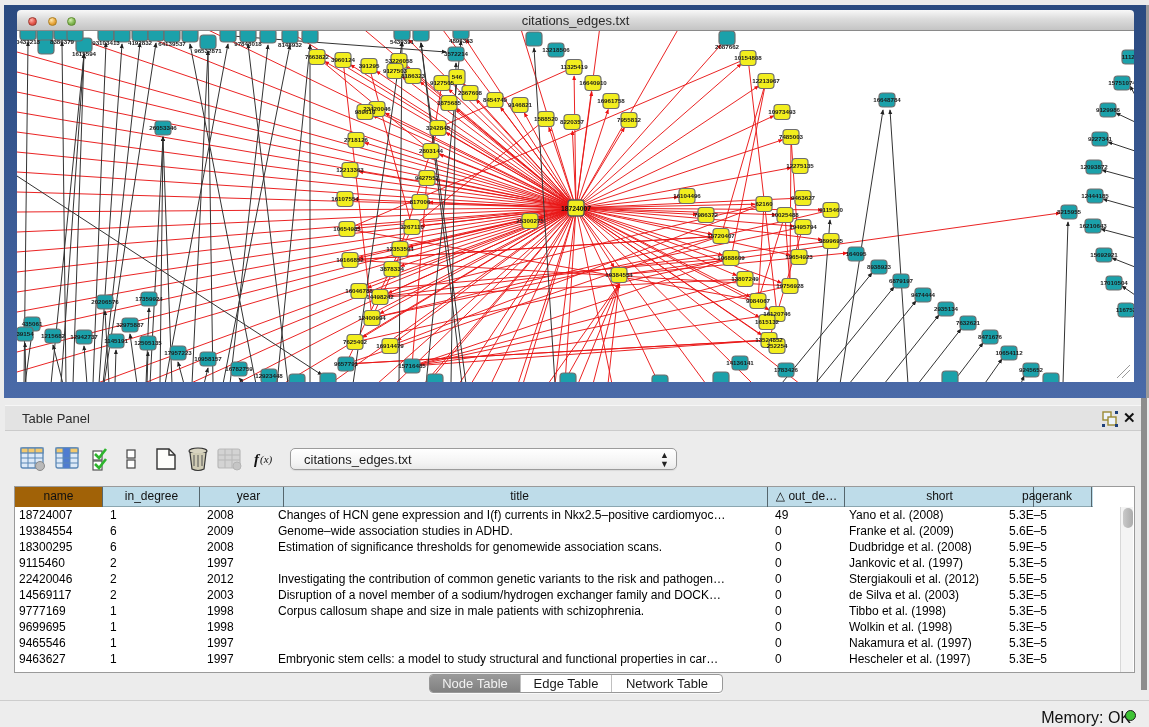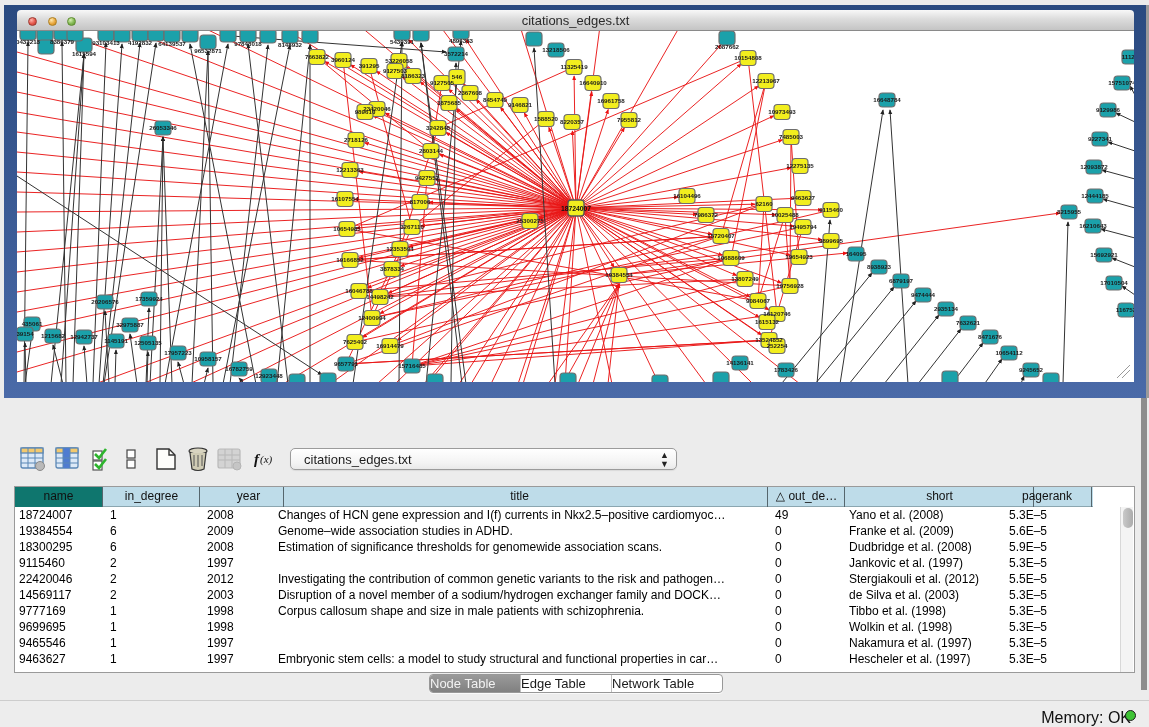--- a/index.html
+++ b/index.html
@@ -34,21 +34,21 @@
 .h{position:absolute;top:0;height:20px;border-right:1px solid #55666d;font-size:12px;color:#111;text-align:center;line-height:19px;overflow:hidden}
 .row{position:absolute;left:0;width:1078px;height:16px;font-size:12px;color:#000;white-space:nowrap}
 .c{position:absolute;top:0;height:16px;line-height:16px;overflow:hidden}
 .c0{left:4px;width:86px} .c1{left:95px;width:93px} .c2{left:192px;width:70px}
 .c3{left:263px;width:492px} .c4{left:760px;width:78px} .c5{left:834px;width:158px}
 .c6{left:994px;width:90px}
 #vsb{position:absolute;right:1px;top:20px;width:13px;height:165px;background:#f4f4f4;border-left:1px solid #d8d8d8}
 #vsb i{position:absolute;left:1.5px;top:1px;width:10px;height:20px;background:linear-gradient(90deg,#c9c9c9,#ababab);border-radius:5px;display:block}
 
 #tabs{position:absolute;left:429px;top:276px;height:19px;border:1px solid #989898;border-radius:4px;background:#fff;overflow:hidden;box-shadow:0 1px 0 rgba(255,255,255,.7)}
-.tab{float:left;height:19px;line-height:18px;font-size:13px;color:#1a1a1a;}
+.tab{float:left;height:19px;line-height:18px;font-size:13px;color:#1a1a1a;text-align:center}
 #tab1{width:90px;background:linear-gradient(#9a9a9a,#7d7d7d);color:#f2f2f2}
 #tab2{width:91px;border-left:1px solid #c0c0c0}
 #tab3{width:111px;border-left:1px solid #c0c0c0}
 
 #status{position:absolute;left:0;top:700px;width:1149px;height:27px;background:#ededed;border-top:1px solid #cdcdcd}
 #mem{position:absolute;right:18px;top:8px;font-size:16px;color:#111}
 #dot{position:absolute;right:13px;top:9px;width:11px;height:11px;border-radius:50%;background:#3ec335;border:1.5px solid #1d1d1d}
 </style></head>
 <body>
 <div id="stage">
@@ -555,20 +555,31 @@
       <div id="title">citations_edges.txt</div>
     </div>
 <i class="tl" id="tl1"></i>
     <i class="tl" id="tl2"></i>
     <i class="tl" id="tl3"></i>
 <div id="rstrip"></div>
     <div id="rstrip2">
       <i></i>
     </div>
 <div id="tpanel">
+  <div id="tphead">
+        <span>Table Panel</span>
+    <svg id="float" viewBox="0 0 16 16">
+          <rect x="1" y="1" width="8" height="8" fill="#eef4fb" stroke="#9b8a33" stroke-width="1.4"></rect>
+          <rect x="6" y="6" width="8" height="8" fill="#eef4fb" stroke="#9b8a33" stroke-width="1.4"></rect>
+          <rect x="13" y="0" width="3" height="3" fill="#1d3f7a"></rect>
+          <rect x="0" y="13" width="3" height="3" fill="#1d3f7a"></rect>
+          <rect x="13" y="13" width="3" height="3" fill="#1d3f7a"></rect>
+        </svg>
+    <div id="closex">✕</div>
+  </div>
   <div id="toolbar">
     <svg width="270" height="28" viewBox="0 0 270 28">
       <g>
         <rect x="7" y="3" width="22" height="20" rx="2" fill="#dce9f7" stroke="#5b87b5" stroke-width="1.3"></rect>
         <rect x="7" y="3" width="22" height="5" fill="#f3c96e" stroke="#5b87b5" stroke-width="1.3"></rect>
         <path d="M7 13h22M7 18h22M14 3v20M21 3v20" stroke="#5b87b5" stroke-width="1"></path>
         <circle cx="26" cy="21" r="4.5" fill="#b9b9b9" stroke="#8a8a8a"></circle>
         <rect x="42" y="3" width="22" height="20" rx="2" fill="#dce9f7" stroke="#5b87b5" stroke-width="1.3"></rect>
         <rect x="42" y="3" width="22" height="5" fill="#f3c96e" stroke="#5b87b5" stroke-width="1.3"></rect>
         <rect x="49" y="3" width="7" height="20" fill="#4f7cd0"></rect>
@@ -593,21 +604,21 @@
         <text x="246" y="18" font-family="Liberation Serif,serif" font-style="italic" font-size="11" fill="#111">(x)</text>
       </g>
     </svg>
     <div id="combo">
           <b>citations_edges.txt</b>
           <u>▲<br>▼</u>
         </div>
   </div>
   <div id="tbl">
     <div id="thead">
-      <div class="h" style="left:0;width:88px;background:#0f766e">name</div>
+      <div class="h" style="left:0;width:88px;background:#a16207">name</div>
       <div class="h" style="left:89px;width:96px">in_degree</div>
       <div class="h" style="left:199px;width:70px">year</div>
       <div class="h" style="left:257px;width:496px">title</div>
       <div class="h" style="left:754px;width:76px">△ out_de…</div>
       <div class="h" style="left:831px;width:188px">short</div>
       <div class="h" style="left:988px;width:89px">pagerank</div>
     </div>
     <div class="row" style="top:20px">
           <div class="c c0">18724007</div>
           <div class="c c1">1</div>

